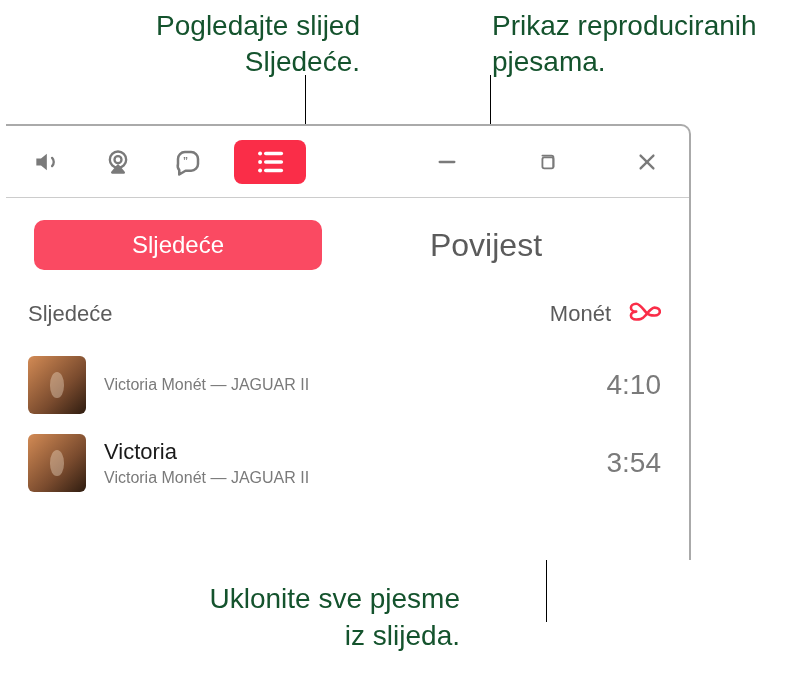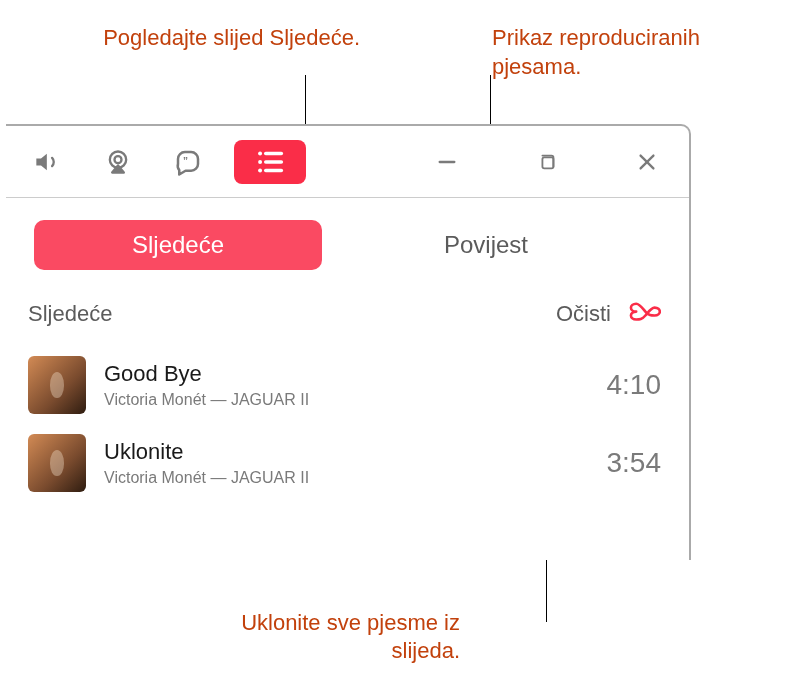--- a/index.html
+++ b/index.html
@@ -5,29 +5,28 @@
     * { margin: 0; padding: 0; box-sizing: border-box; }
     body {
       font-family: -apple-system, BlinkMacSystemFont, "Segoe UI", Helvetica, Arial, sans-serif;
       background: #fff;
       width: 793px;
       height: 686px;
       position: relative;
     }
     .annotation {
       position: absolute;
-      font-size: 22px;
-      color: #c2410c;
+      font-size: 28px;
+      color: #14532d;
       line-height: 1.3;
       text-align: center;
-      margin-top: 16px;
     }
     .ann-queue { top: 8px; left: 100px; width: 260px; text-align: right;}
     .ann-history { top: 8px; left: 492px; width: 300px; text-align: left;}
-    .ann-clear { bottom: 20px; left: 190px; width: 270px; text-align: right;}
+    .ann-clear { bottom: 32px; left: 190px; width: 270px; text-align: right;}
     .leader {
       position: absolute;
       background: #000;
       width: 1px;
     }
     .leader-queue { top: 75px; left: 305px; height: 50px; }
     .leader-history { top: 75px; left: 490px; height: 168px; }
     .leader-clear { top: 360px; left: 546px; height: 262px; }
 
     .panel {
@@ -82,21 +81,21 @@
       color: #fff;
       font-size: 24px;
       display: flex;
       align-items: center;
       justify-content: center;
       cursor: pointer;
     }
     .tab-other {
       width: 288px;
       color: #5b5b5b;
-      font-size: 24px;
+      font-size: 32px;
       display: flex;
       align-items: center;
       justify-content: center;
       cursor: pointer;
     }
     .section-header {
       display: flex;
       align-items: center;
       padding: 8px 28px 12px 22px;
       font-size: 22px;
@@ -201,39 +200,38 @@
     </div>
   </div>
 
   <div class="tabs">
     <div class="tab-pill">Sljedeće</div>
     <div class="tab-other">Povijest</div>
   </div>
 
   <div class="section-header">
     <span class="section-title">Sljedeće</span>
-    <span class="clear-btn">Očisti</span>
+    <span class="clear-btn">Monét</span>
     <span class="autoplay-btn">
       <svg width="34" height="22" viewBox="0 0 44 24" fill="none" stroke="currentColor" stroke-width="4" stroke-linecap="round">
           <path d="M12 12c-5 0-8-3-8-6s3-6 8-6 9 6 14 12 9 6 14 6 8-3 8-6-3-6-8-6-9 6-14 12-9 6-14 6-8-3-8-6 3-6 8-6" transform="scale(0.85) translate(2,3)"></path>
         </svg>
     </span>
   </div>
 
   <div class="tracks">
     <div class="track">
       <div class="artwork"></div>
       <div class="track-info">
-        <div class="track-title">Good Bye</div>
         <div class="track-sub"><span>Victoria Monét</span> — <span>JAGUAR II</span></div>
       </div>
       <div class="track-dur">4:10</div>
     </div>
     <div class="track">
       <div class="artwork"></div>
       <div class="track-info">
-        <div class="track-title">Uklonite</div>
+        <div class="track-title">Victoria</div>
         <div class="track-sub"><span>Victoria Monét</span> — <span>JAGUAR II</span></div>
       </div>
       <div class="track-dur">3:54</div>
     </div>
   </div>
 </div>
 
 </body></html>

